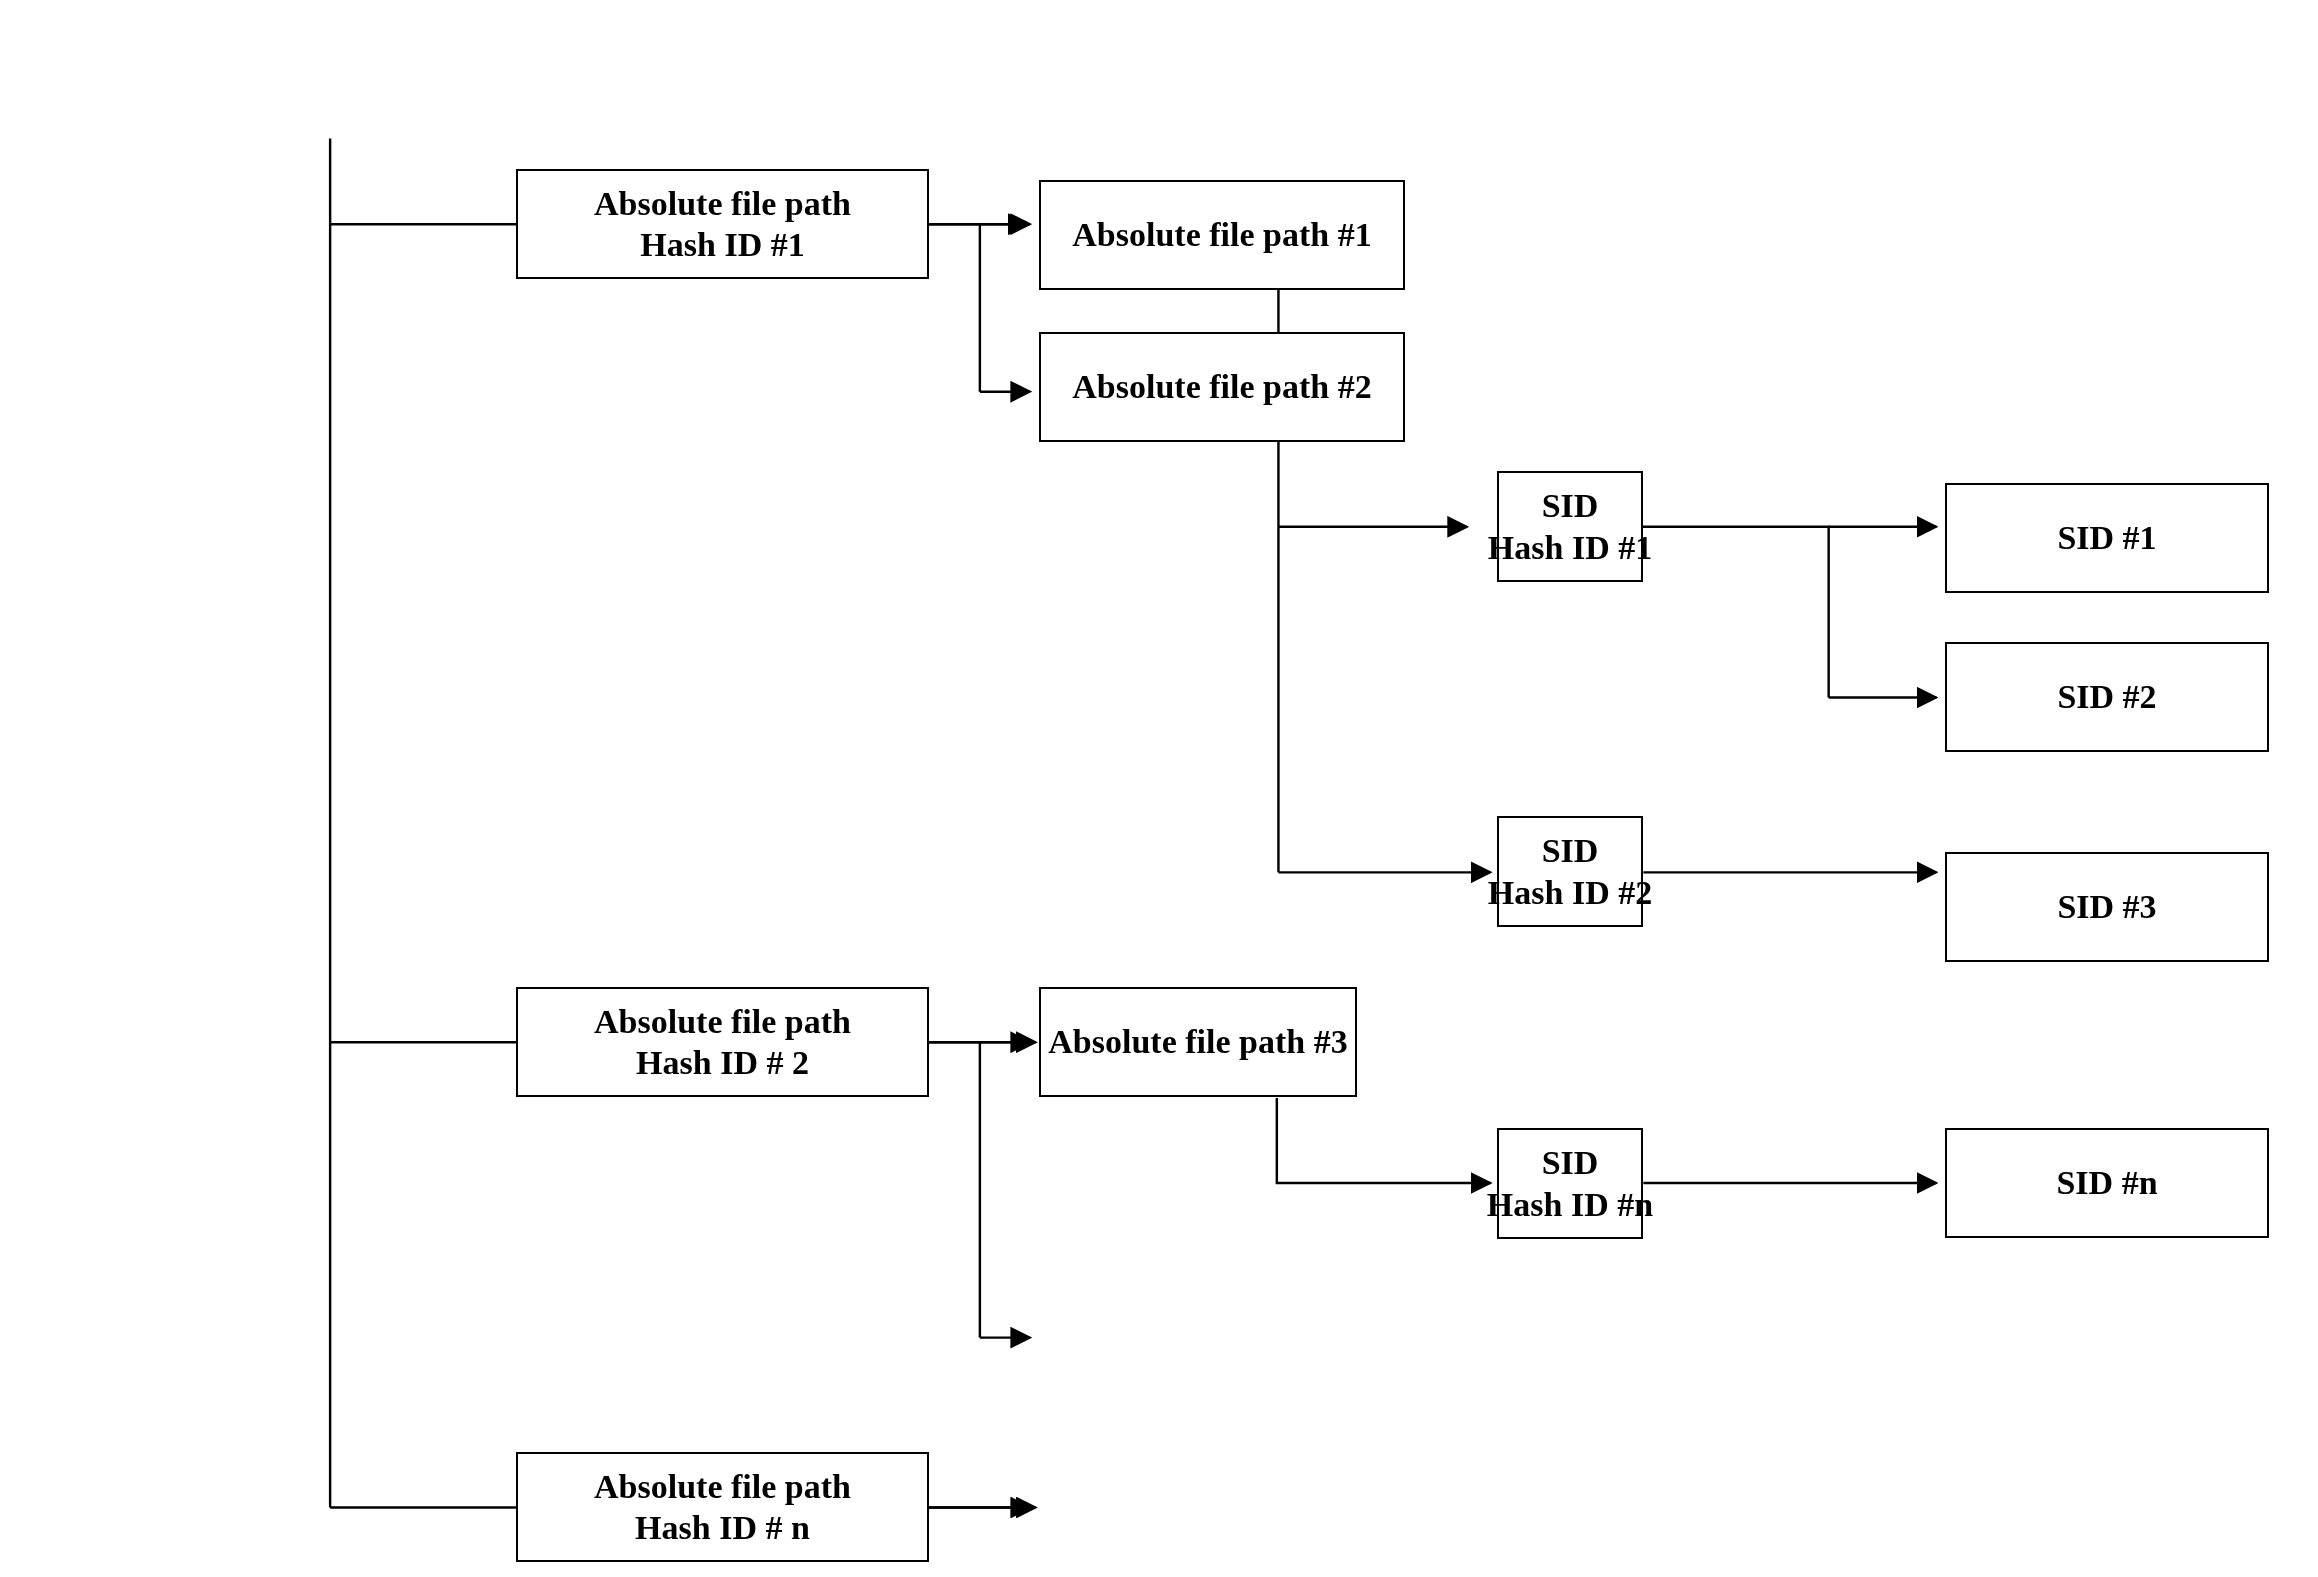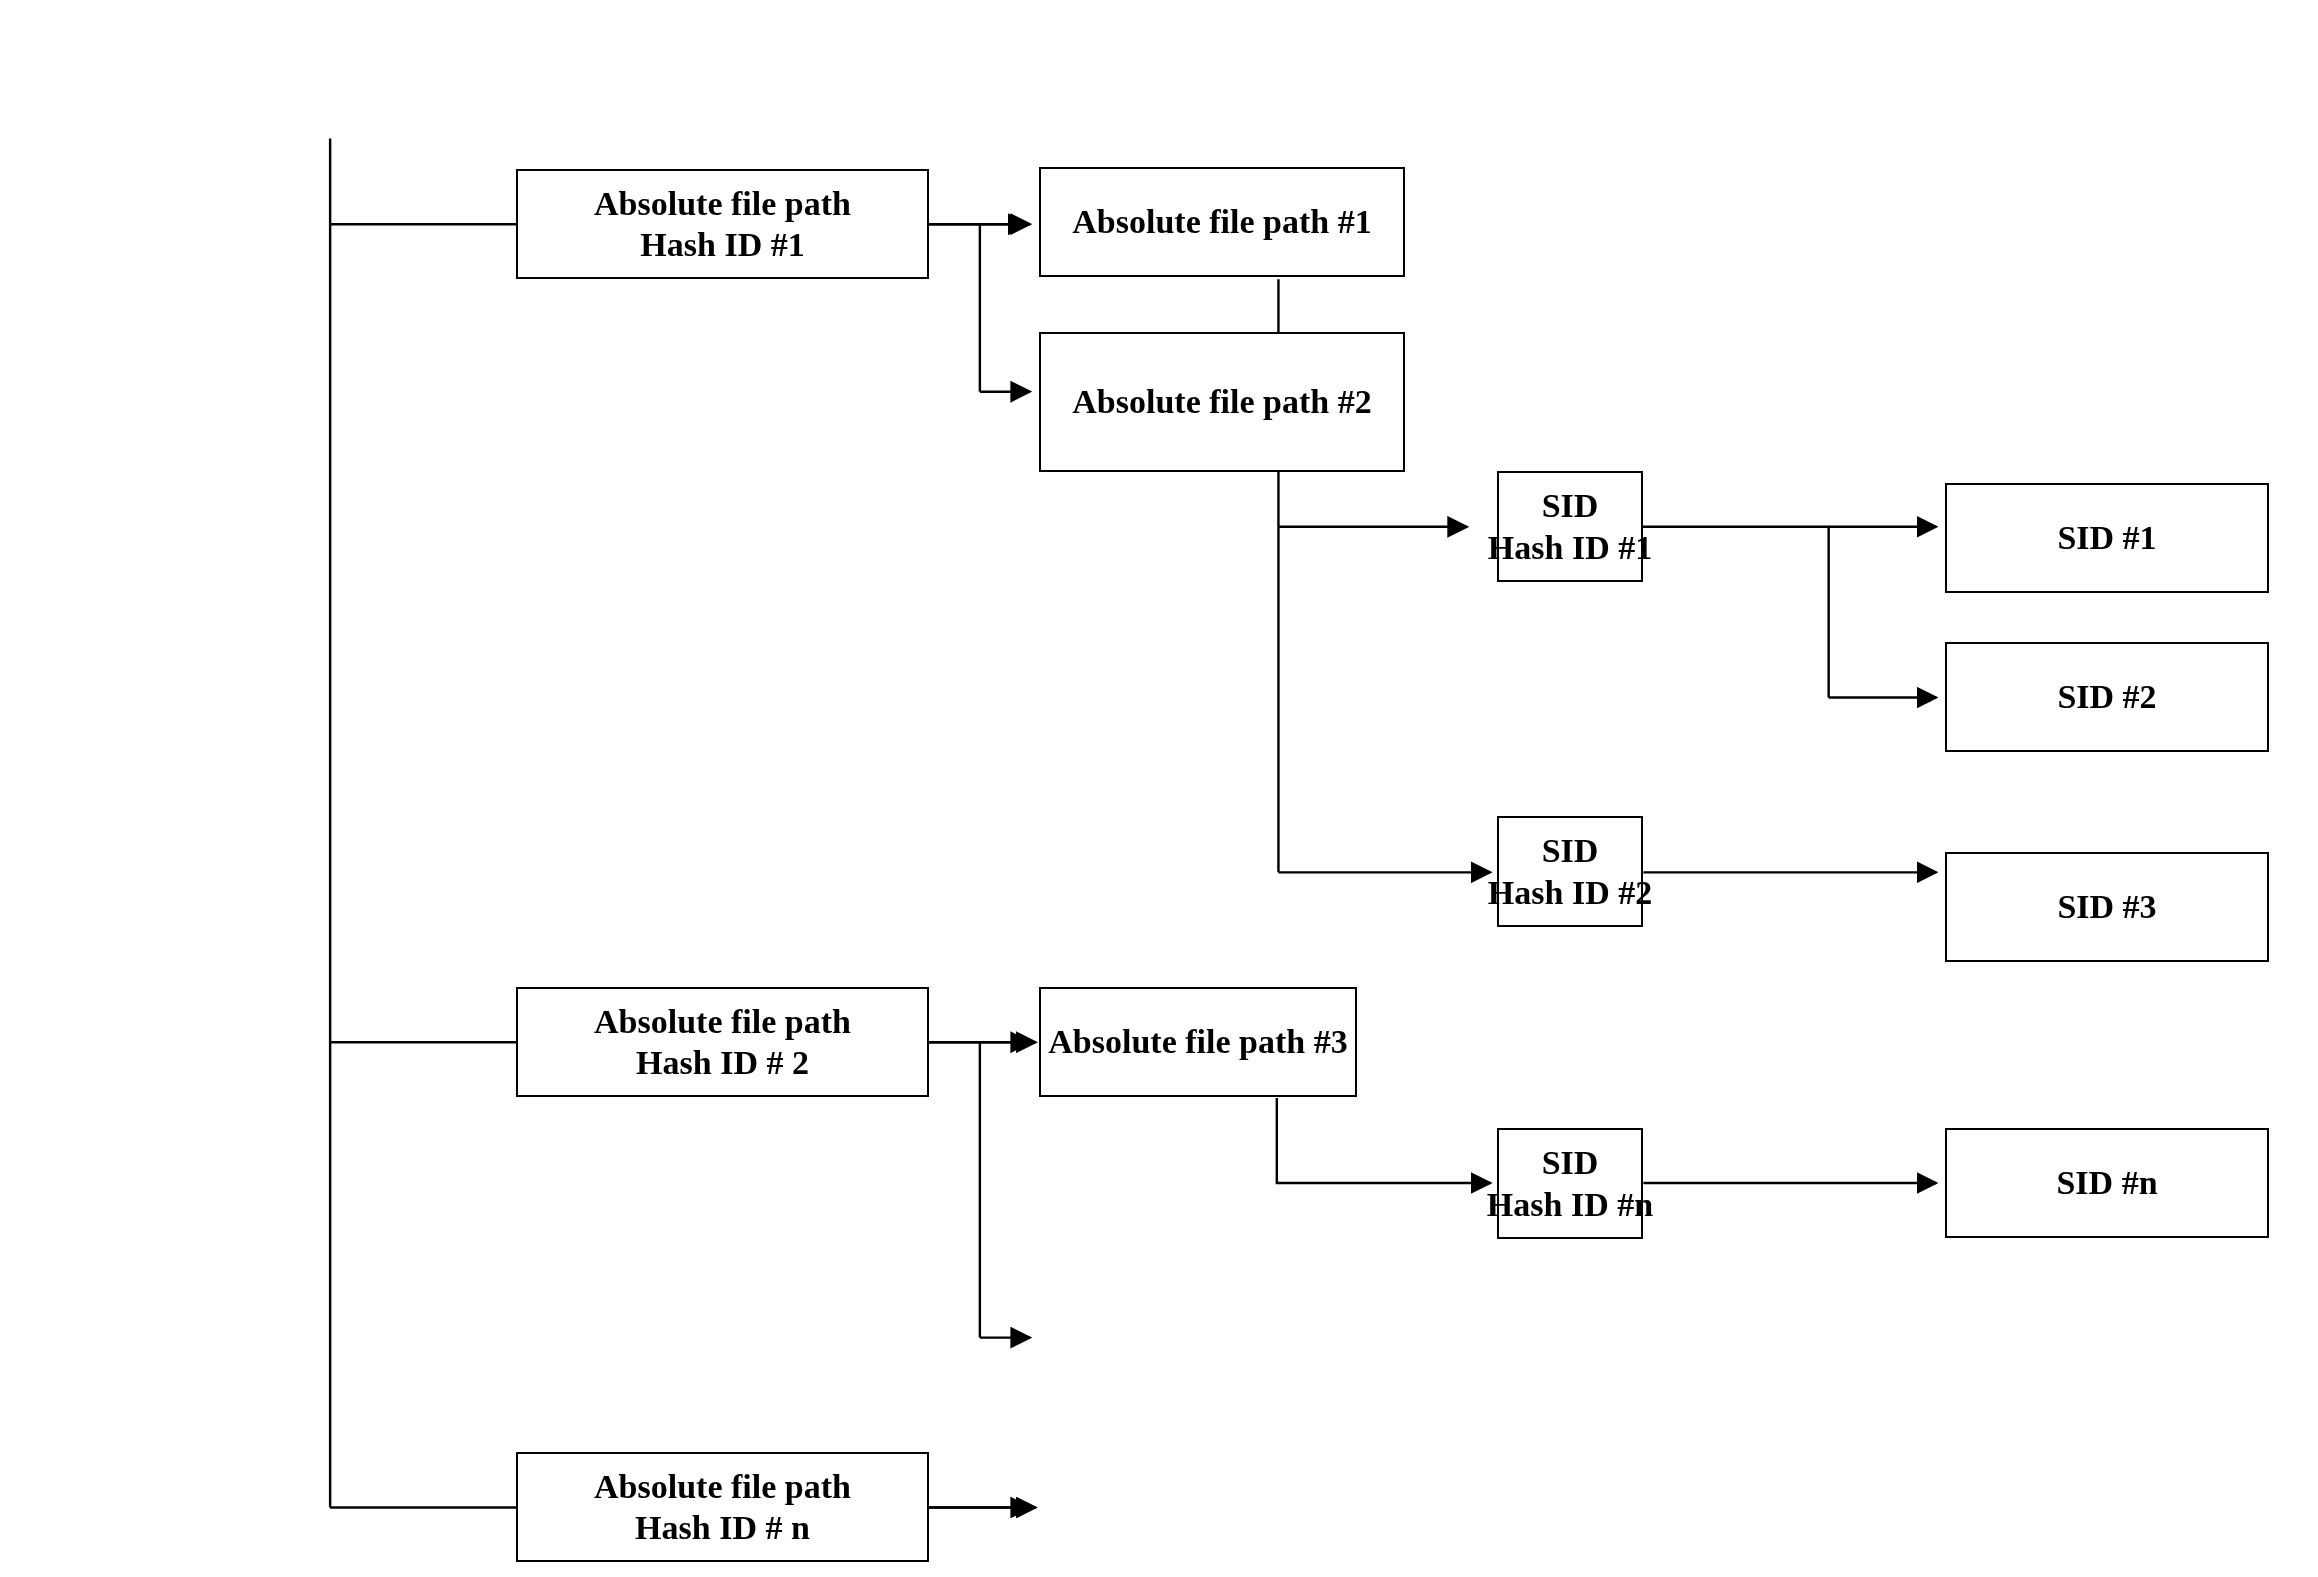--- a/index.html
+++ b/index.html
@@ -100,25 +100,25 @@
       <path d="M 1147 1863 L 1273 1863" marker-end="url(#ah)"></path>
     </g>
   </svg>
 
 
   <div class="node" style="left:516px; top:169px; width:413px; height:110px; font-size:34px;">
     <span class="ln">Absolute file path</span>
     <span class="ln">Hash ID #1</span>
   </div>
 
-  <div class="node" style="left:1039px; top:167px; width:366px; height:110px; font-size:34px;">
+  <div class="node" style="left:1039px; top:180px; width:366px; height:110px; font-size:34px;">
     <span class="ln">Absolute file path #1</span>
   </div>
 
-  <div class="node" style="left:1039px; top:332px; width:366px; height:140px; font-size:34px;">
+  <div class="node" style="left:1039px; top:332px; width:366px; height:110px; font-size:34px;">
     <span class="ln">Absolute file path #2</span>
   </div>
 
   <div class="node" style="left:1497px; top:471px; width:146px; height:111px; font-size:34px;">
     <span class="ln">SID</span>
     <span class="ln">Hash ID #1</span>
   </div>
 
   <div class="node" style="left:1945px; top:471px; width:324px; height:110px; font-size:34px;margin-top:12px;">
     <span class="ln">SID #1</span>

